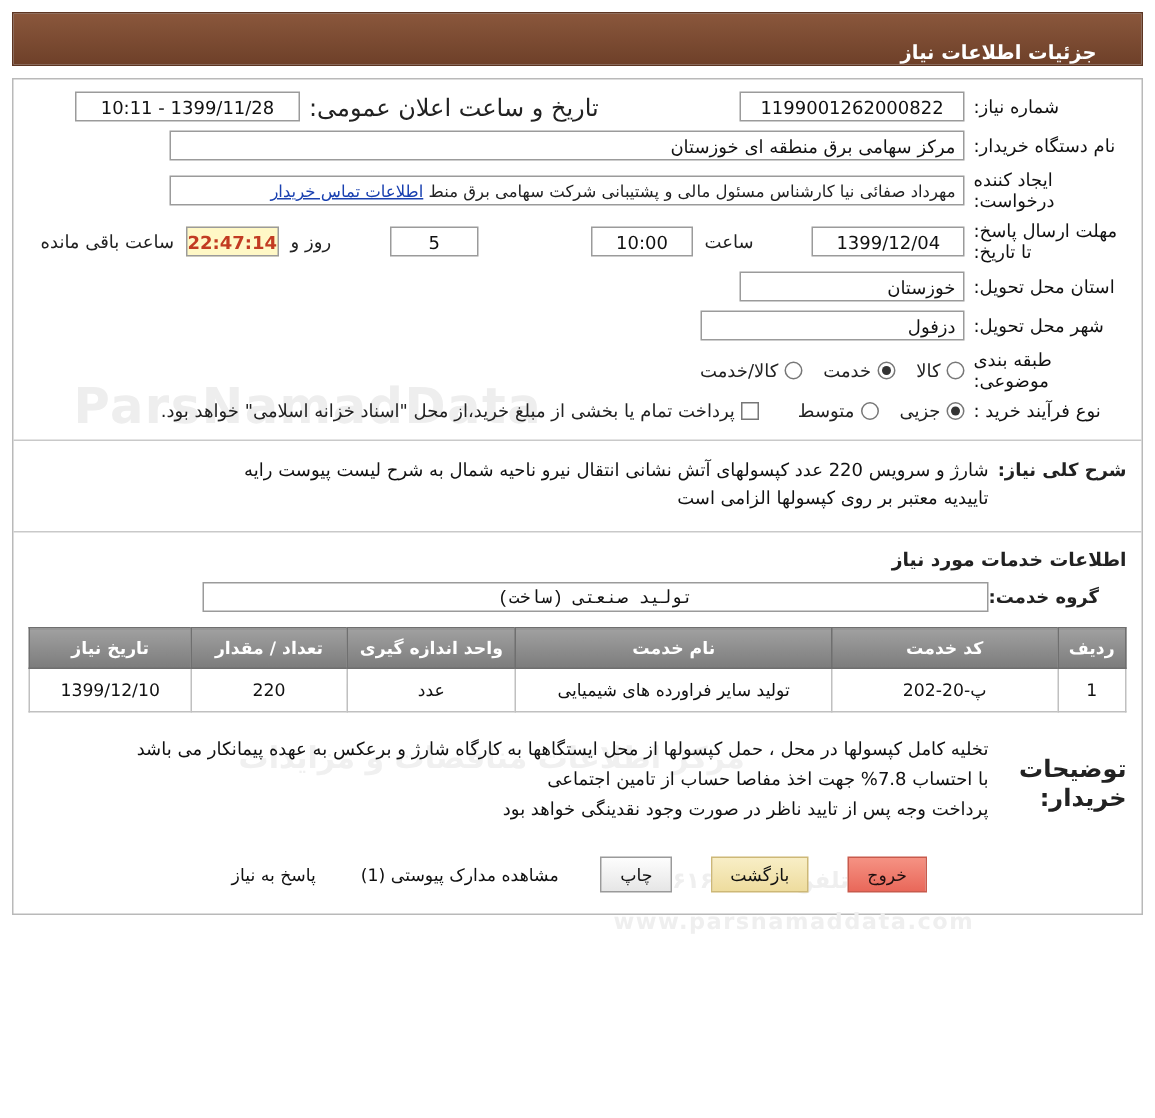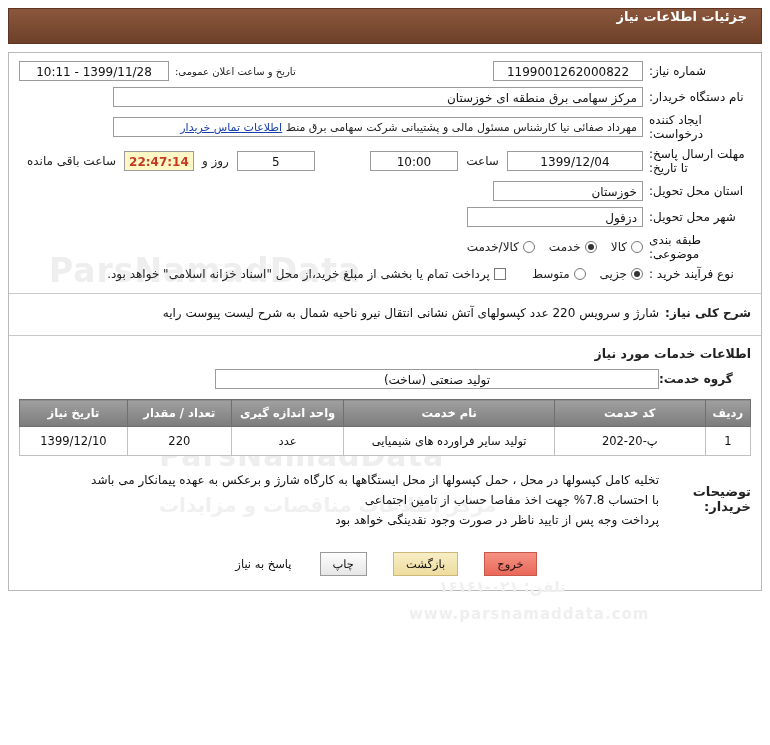--- a/index.html
+++ b/index.html
@@ -24,23 +24,23 @@
   }
 
   
   .header-bar {
     margin: 8px 8px 0 8px;
     height: 36px;
     background: #7a4a33;
     background: linear-gradient(#8a573c, #6e4029);
     border: 1px solid #5d3522;
     display: flex;
-    align-items: flex-start;
+    align-items: flex-end;
     justify-content: flex-start;
-    padding: 0 14px;
+    padding: 0 30px;
     box-sizing: border-box;
   }
   .header-bar .title {
     color: #ffffff;
     font-size: 13px;
     font-weight: bold;
   }
 
   
   .panel {
@@ -97,20 +97,21 @@
     background: #fff;
     height: 20px;
     line-height: 20px;
     padding: 0 5px;
     font-size: 12px;
     box-sizing: border-box;
     text-align: center;
     color: #111;
     overflow: hidden;
     white-space: nowrap;
+    margin-left: 31px;
   }
   .f-req-no { width: 150px; }
   .f-buyer { width: 530px; text-align: right; }
   .f-creator {
     width: 530px;
     text-align: right;
     border: 1px solid #9b9b9b;
     height: 20px;
     line-height: 20px;
     padding: 0 5px;
@@ -124,21 +125,21 @@
     color: #1940b0;
     text-decoration: underline;
     cursor: pointer;
   }
   .f-province { width: 150px; text-align: right;}
   .f-city { width: 176px; text-align: right;}
 
   .spacer-lbl {
     text-align: left;
     padding: 0 6px;
-    font-size: 10px;
+    font-size: 16px;
     white-space: nowrap;
   }
 
   .f-date-pub {
     width: 150px;
   }
   .sep-lbl {
     padding: 0 8px;
     font-size: 12px;
     white-space: nowrap;
@@ -243,22 +244,23 @@
     justify-content: flex-start;
   }
   .svc-group-label {
     font-weight: bold;
     font-size: 12px;
     width: 92px;
     min-width: 92px;
     text-align: left;
   }
   .f-svc-group {
-    width: 444px;
+    width: 524px;
     text-align: center;
+    font-family: Liberation Mono, monospace;
   }
 
   
   table.items {
     width: calc(100% - 20px);
     margin: 0 10px 10px 10px;
     border-collapse: collapse;
     font-size: 11.5px;
     position: relative;
     z-index: 1;
@@ -285,21 +287,21 @@
     display: flex;
     align-items: flex-start;
     padding: 4px 10px 12px 10px;
     position: relative;
     z-index: 1;
   }
   .notes-label {
     width: 92px;
     min-width: 92px;
     font-weight: bold;
-    font-size: 13px;
+    font-size: 16px;
     text-align: right;
     padding-top: 14px;
   }
   .notes-text {
     flex: 1;
     font-size: 12px;
     line-height: 20px;
     text-align: right;
     padding-left: 12px;
     color: #111;
@@ -449,20 +451,21 @@
           </label>
         </div>
       </div>
 
     </div>
 
     <div class="desc-block">
       <div class="desc-label">شرح کلی نیاز:</div>
       <div class="desc-text">
         <div>شارژ و سرویس 220 عدد کپسولهای آتش نشانی  انتقال نیرو ناحیه شمال به شرح لیست پیوست رایه</div>
+        <div>تاییدیه معتبر بر روی کپسولها الزامی است</div>
       </div>
     </div>
 
     <div class="section">
       <div class="svc-header">اطلاعات خدمات مورد نیاز</div>
 
       <div class="svc-group-row">
         <div class="svc-group-label">گروه خدمت:</div>
         <div class="field f-svc-group">تولید صنعتی (ساخت)</div>
       </div>
@@ -497,17 +500,18 @@
         <div>تخلیه کامل کپسولها در محل  ،  حمل کپسولها از محل ایستگاهها به کارگاه شارژ و برعکس به عهده پیمانکار می باشد</div>
         <div>با احتساب 7.8%  جهت اخذ مفاصا حساب از تامین اجتماعی</div>
         <div>پرداخت وجه پس از تایید ناظر در صورت وجود نقدینگی خواهد بود</div>
       </div>
     </div>
 
     <div class="footer">
       <button class="btn btn-exit">خروج</button>
       <button class="btn btn-back">بازگشت</button>
       <button class="btn btn-print">چاپ</button>
+      <span class="btn btn-plain">مشاهده مدارک پیوستی (1)</span>
       <span class="btn btn-plain">پاسخ به نیاز</span>
     </div>
 
   </div>
 </div>
 
 </body></html>

